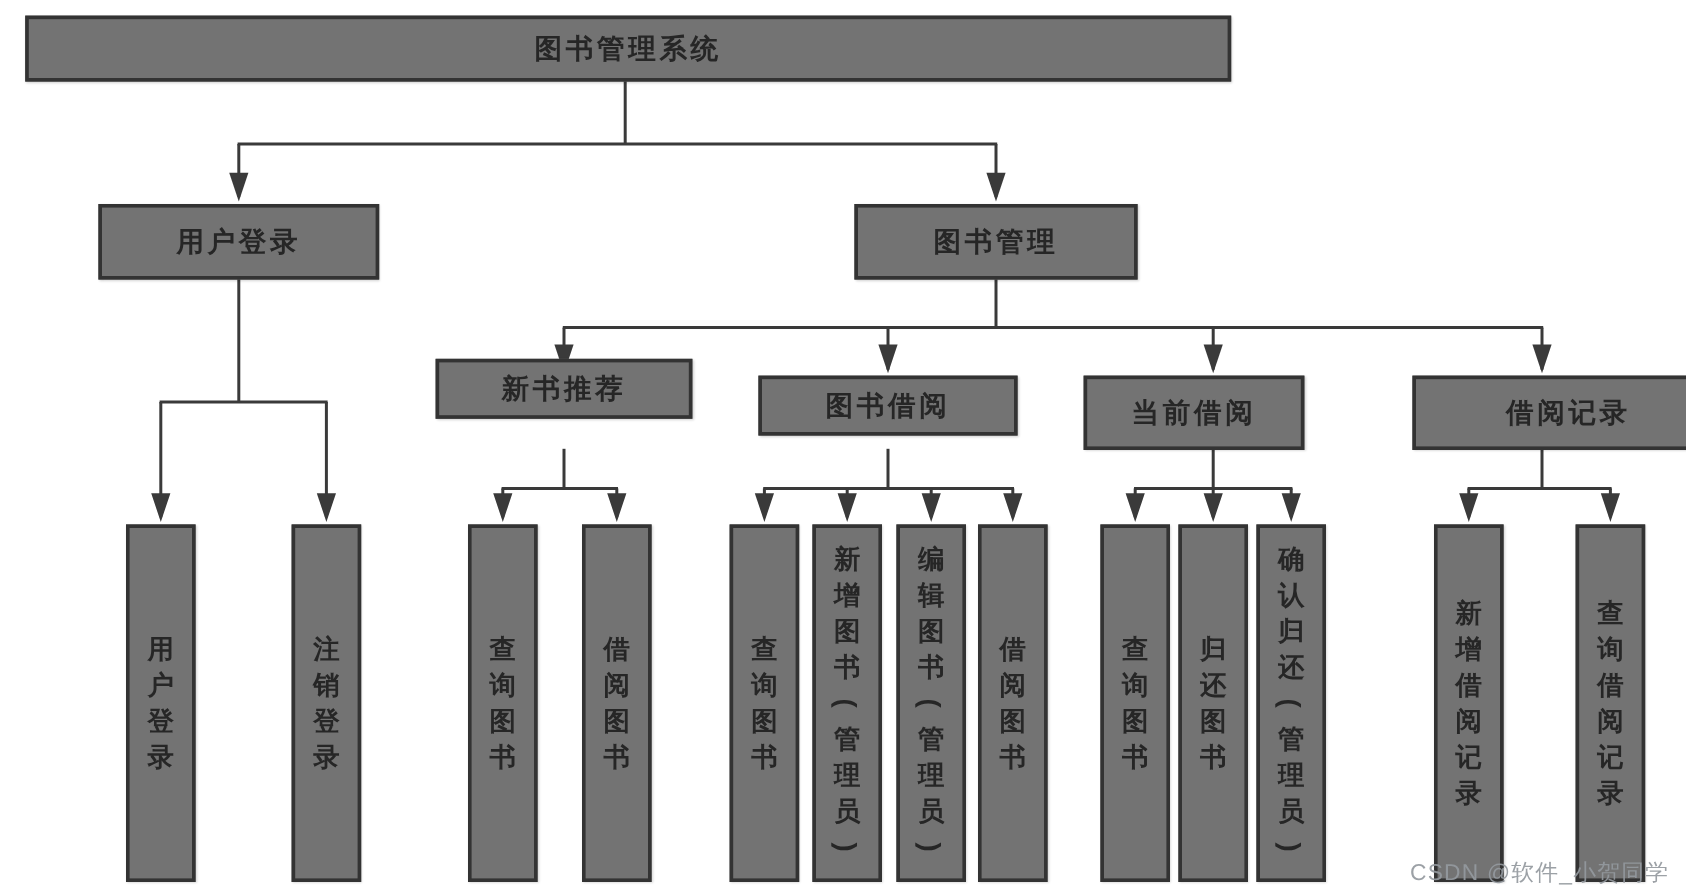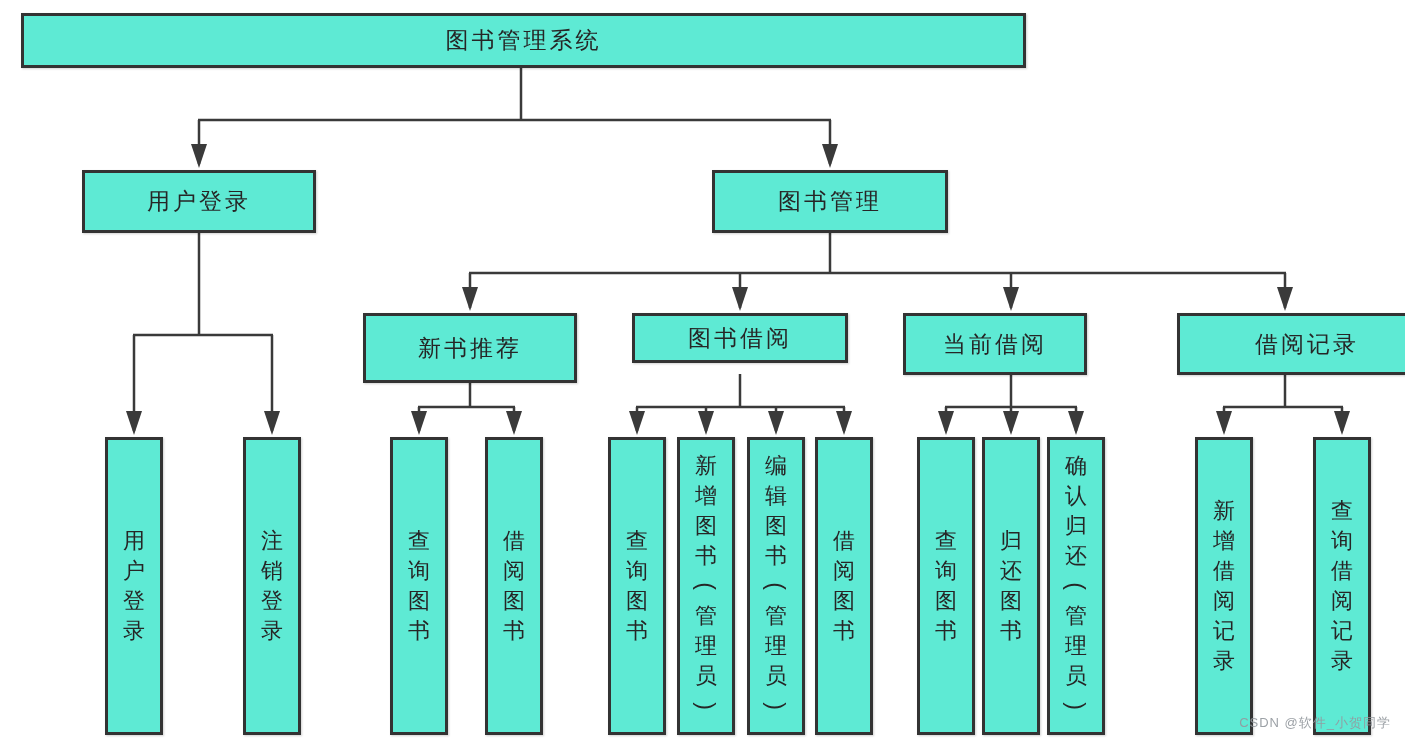--- a/index.html
+++ b/index.html
@@ -2,30 +2,31 @@
 <html><head>
 <meta charset="utf-8">
 <style>
   html,body{margin:0;padding:0;background:#ffffff;}
   .canvas{
     position:relative;width:1405px;height:747px;background:#ffffff;overflow:hidden;
     font-family:"Liberation Sans",sans-serif;color:#262626;
   }
   svg.connectors{position:absolute;left:0;top:0;width:1405px;height:747px;}
   .node{
-    position:absolute;box-sizing:border-box;background:#5eead4;
+    position:absolute;box-sizing:border-box;background:#737373;
     border:3px solid #333333;display:flex;align-items:center;justify-content:center;
     box-shadow:1px 1px 2px rgba(0,0,0,0.18);
+    font-weight:bold;
   }
   .hnode{font-size:23px;letter-spacing:3px;white-space:nowrap;}
   .vnode{display:flex;flex-direction:column;align-items:center;justify-content:center;}
   .vnode span{display:block;height:30px;line-height:30px;font-size:22px;text-align:center;}
   .vnode span.rot{transform:rotate(90deg);font-size:23px;}
   .watermark{
-    position:absolute;right:14px;top:714px;font-size:13px;letter-spacing:1px;
+    position:absolute;right:14px;top:714px;font-size:19px;letter-spacing:1px;
     color:rgba(148,153,158,0.92);white-space:nowrap;margin-left:39px;
   }
 </style>
 </head>
 <body>
 
 <div class="canvas">
 
   <svg class="connectors" viewBox="0 0 1405 747" xmlns="http://www.w3.org/2000/svg">
     <g stroke="#3a3a3a" stroke-width="2.5" fill="none">
@@ -91,21 +92,21 @@
       <polygon points="1216,411 1232,411 1224,435"></polygon>
       <polygon points="1334,411 1350,411 1342,435"></polygon>
     </g>
   </svg>
 
   <div class="node hnode" style="left:21px;top:13px;width:1005px;height:55px">图书管理系统</div>
 
   <div class="node hnode" style="left:82px;top:170px;width:234px;height:63px">用户登录</div>
   <div class="node hnode" style="left:712px;top:170px;width:236px;height:63px">图书管理</div>
 
-  <div class="node hnode" style="left:363px;top:313px;width:214px;height:70px">新书推荐</div>
+  <div class="node hnode" style="left:363px;top:299px;width:214px;height:50px">新书推荐</div>
   <div class="node hnode" style="left:632px;top:313px;width:216px;height:50px">图书借阅</div>
   <div class="node hnode" style="left:903px;top:313px;width:184px;height:62px">当前借阅</div>
   <div class="node hnode" style="left:1177px;top:313px;width:260px;height:62px">借阅记录</div>
 
   <div class="node vnode" style="left:105px;top:437px;width:58px;height:298px">
       <span>用</span>
       <span>户</span>
       <span>登</span>
       <span>录</span>
     </div>

